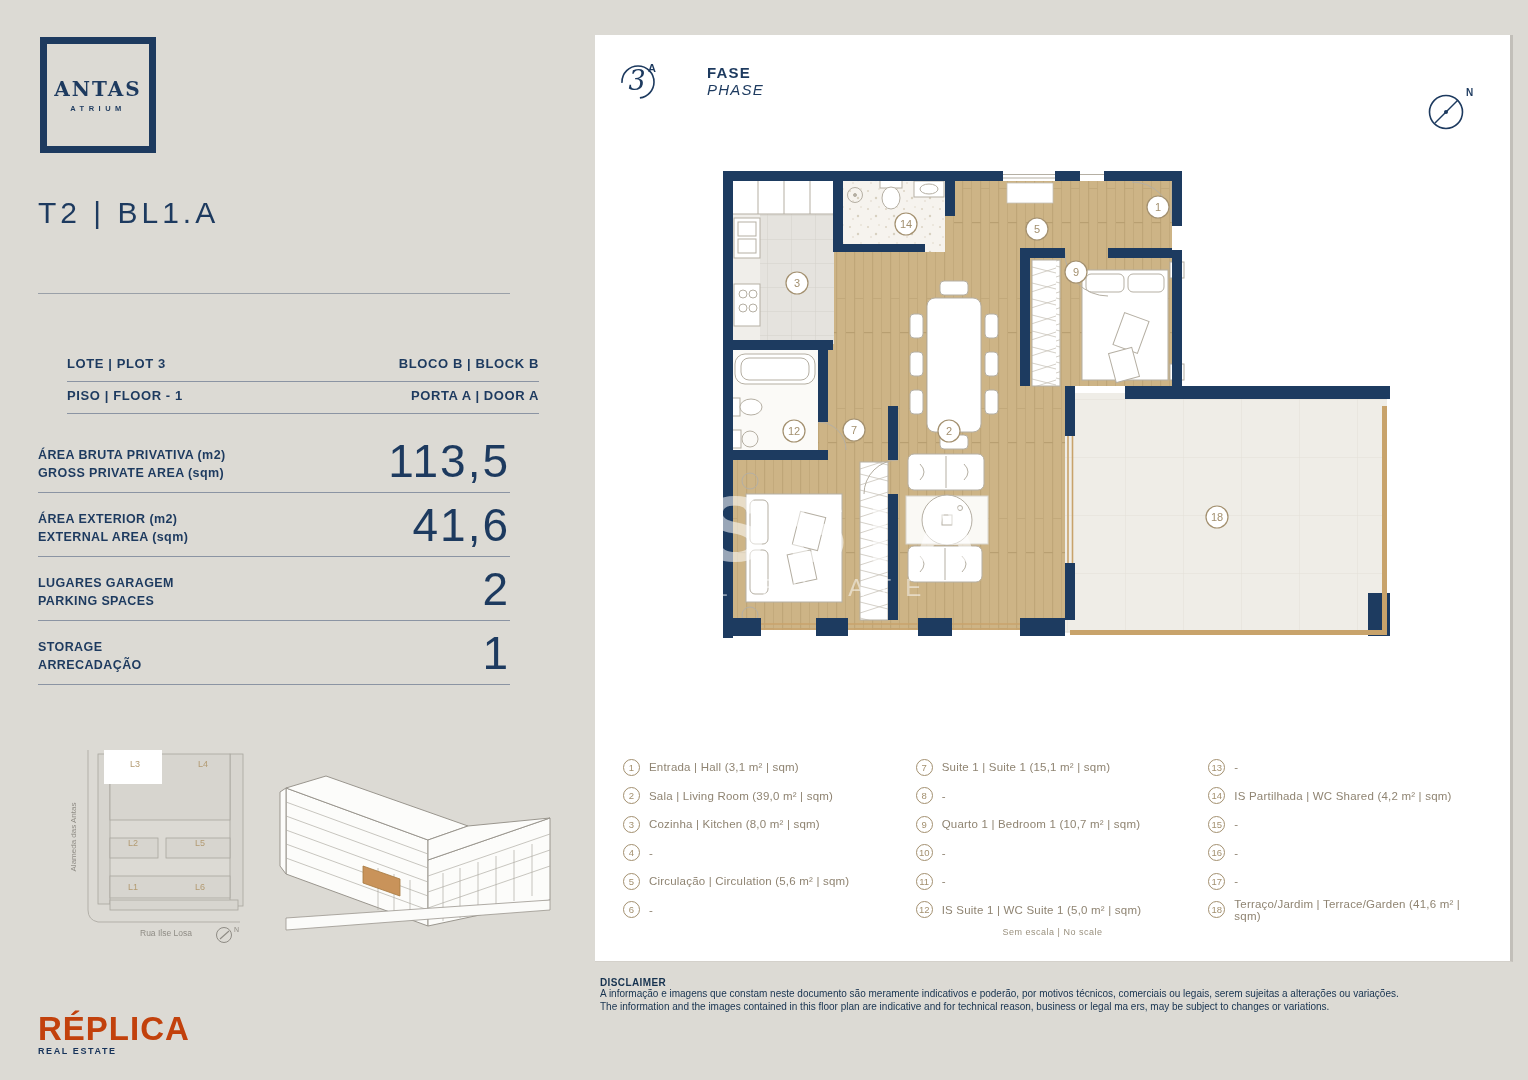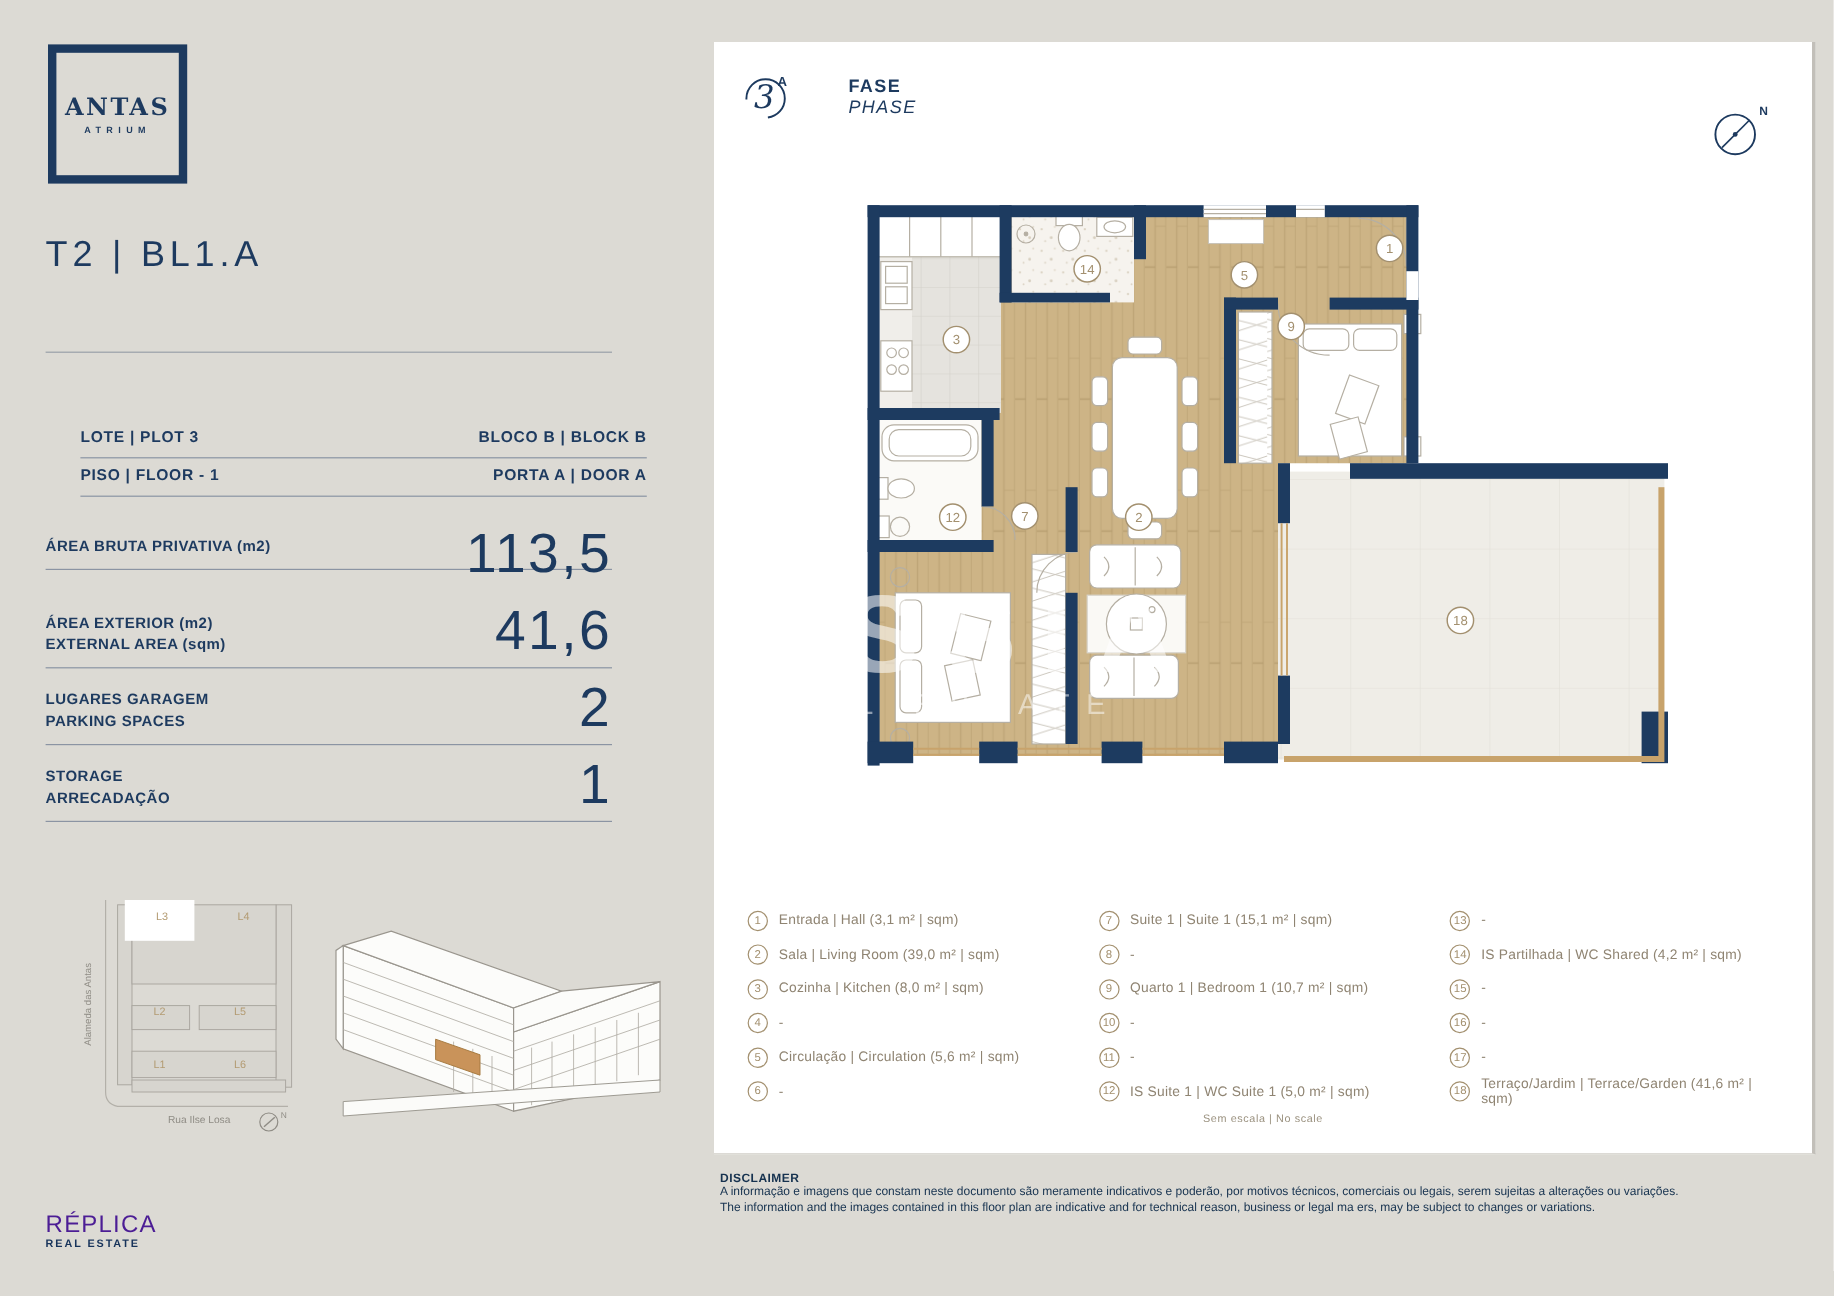--- a/index.html
+++ b/index.html
@@ -29,21 +29,21 @@
     letter-spacing:0.6px; padding:6px 0 10px 0; border-bottom:1px solid #8b94a3;}
   .metric{ position:absolute; left:38px; width:472px; border-bottom:1px solid #8b94a3; padding-bottom:10px;}
   .metric .labels{ font-size:12.5px; font-weight:700; letter-spacing:0.4px; line-height:18px; padding-top:14px;}
   .metric .value{ position:absolute; right:0; top:2px; font-size:46px; font-weight:500; letter-spacing:2px;}
   .m1{ top:432px; } .m2{ top:496px; } .m3{ top:560px; } .m4{ top:624px; }
 
   .site-plan{ position:absolute; left:58px; top:742px; }
   .building-sketch{ position:absolute; left:268px; top:748px; }
 
   .replica{ position:absolute; left:38px; top:1010px; }
-  .replica .name{ font-size:20px; font-weight:400; letter-spacing:1px; color:#4c1d95;}
+  .replica .name{ font-size:33px; font-weight:700; letter-spacing:1px; color:#c2410c;}
   .replica .sub{ font-size:9px; font-weight:700; letter-spacing:1.6px; color:#17335a; margin-top:-2px;}
 
   
   .card{
     position:absolute; left:595px; top:35px; width:918px; height:927px;
     background:#ffffff; border-right:3px solid #c2bfb9; border-bottom:1px solid #d4d1cb;
   }
   .phase{ position:absolute; left:22px; top:24px; display:flex; align-items:center; gap:10px;}
   .phase-text{ font-size:15px; letter-spacing:1.2px; color:#1d3a5f; font-weight:600; line-height:17px;margin-left:36px;}
   .phase-text .it{ font-style:italic; font-weight:500;}
@@ -89,20 +89,21 @@
   </div>
   <div class="spec-row">
     <span>PISO | FLOOR - 1</span>
     <span>PORTA A | DOOR A</span>
   </div>
 </div>
 
 <div class="metric m1">
   <div class="labels">
     <div>ÁREA BRUTA PRIVATIVA (m2)</div>
+    <div>GROSS PRIVATE AREA (sqm)</div>
   </div>
   <div class="value">113,5</div>
 </div>
 <div class="metric m2">
   <div class="labels">
     <div>ÁREA EXTERIOR (m2)</div>
     <div>EXTERNAL AREA (sqm)</div>
   </div>
   <div class="value">41,6</div>
 </div>

